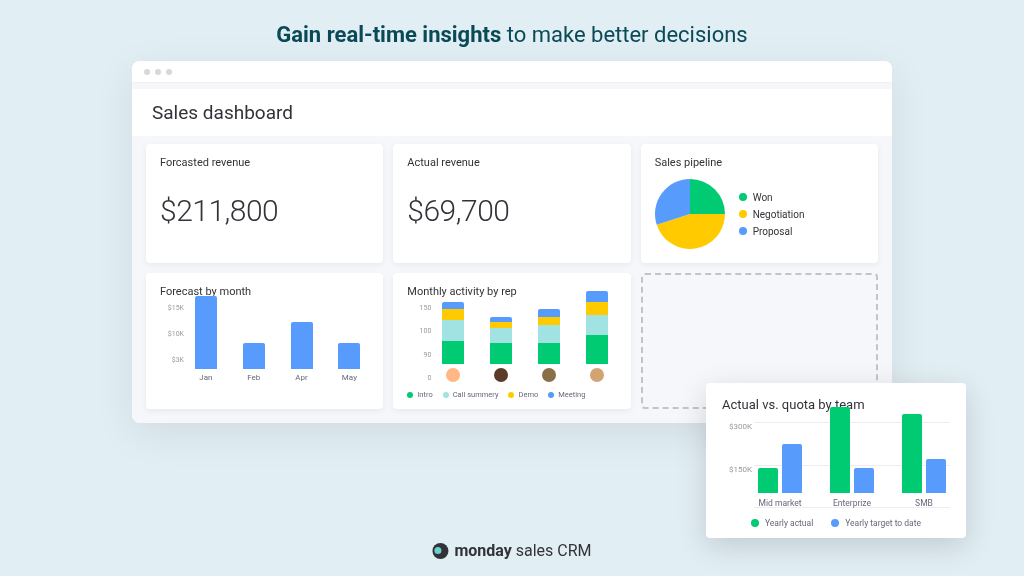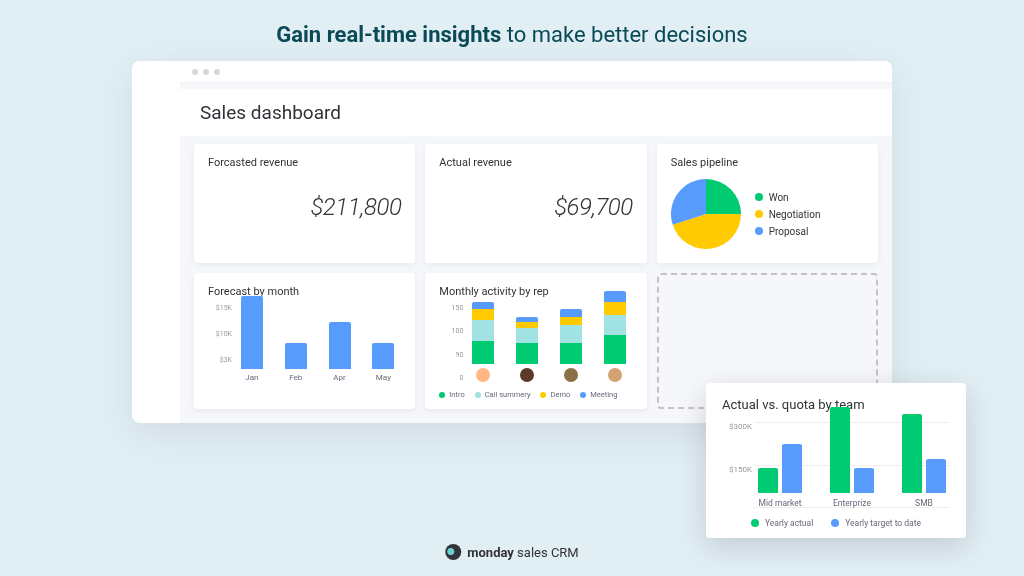--- a/index.html
+++ b/index.html
@@ -1,27 +1,27 @@
 <!DOCTYPE html>
 <html><head>
   <meta charset="utf-8">
   <style>
     * { margin: 0; padding: 0; box-sizing: border-box; font-family: -apple-system, BlinkMacSystemFont, "Segoe UI", Roboto, Helvetica, Arial, sans-serif; }
     body { background: #e1eef4; width: 1024px; height: 576px; overflow: hidden; position: relative; }
     .headline { text-align: center; padding: 22px 0 14px; font-size: 22px; color: #0a4a57; font-weight: 400; }
     .headline strong { font-weight: 700; }
-    .app-window { width: 760px; margin: 0 auto; background: #fff; border-radius: 8px; box-shadow: 0 10px 40px rgba(0,0,0,0.08); overflow: hidden; padding-left: 48px; }
+    .app-window { width: 760px; margin: 0 auto; background: #fff; border-radius: 8px; box-shadow: 0 10px 40px rgba(0,0,0,0.08); overflow: hidden; }
     .app-titlebar { height: 22px; background: #fff; border-bottom: 1px solid #f0f0f0; display: flex; align-items: center; padding-left: 12px; gap: 5px; }
     .dot { width: 6px; height: 6px; border-radius: 50%; background: #d8d8d8; }
     .app-body { background: #f6f7fb; padding: 6px 0 14px; }
     .page-title { font-size: 19px; font-weight: 400; color: #323338; background: #fff; padding: 12px 20px; margin-bottom: 8px; }
     .grid { display: grid; grid-template-columns: 1fr 1fr 1fr; gap: 10px; padding: 0 14px; }
     .card { background: #fff; border-radius: 4px; box-shadow: 0 2px 6px rgba(0,0,0,0.06); padding: 12px 14px 10px; min-height: 110px; }
     .card-title { font-size: 11px; color: #323338; font-weight: 400; margin-bottom: 6px; }
-    .big-number { font-size: 24px; font-weight: 300; color: #323338; text-align: right; padding: 18px 0 10px; letter-spacing: -0.5px; font-style: italic; }
+    .big-number { font-size: 30px; font-weight: 300; color: #323338; text-align: left; padding: 18px 0 10px; letter-spacing: -0.5px; }
     .pie-wrap { display: flex; align-items: center; gap: 14px; padding: 4px 0; }
     .legend { display: flex; flex-direction: column; gap: 6px; font-size: 10px; color: #323338; }
     .legend-row { display: flex; align-items: center; gap: 6px; }
     .legend-dot { width: 8px; height: 8px; border-radius: 50%; }
     .bar-chart { display: flex; align-items: flex-end; gap: 8px; height: 78px; position: relative; padding-left: 26px; margin-top: 6px; }
     .bar-chart .yaxis { position: absolute; left: 0; top: 0; bottom: 0; width: 24px; display: flex; flex-direction: column; justify-content: space-between; font-size: 7px; color: #999; text-align: right; }
     .bar-col { flex: 1; display: flex; flex-direction: column; align-items: center; }
     .bar { width: 22px; border-radius: 2px 2px 0 0; }
     .bar-label { font-size: 8px; color: #676879; margin-top: 4px; }
     .stacked-bar { width: 22px; display: flex; flex-direction: column-reverse; }
@@ -37,21 +37,21 @@
     .grouped-chart { display: flex; align-items: flex-end; gap: 20px; height: 86px; position: relative; padding-left: 32px; }
     .grouped-chart .yaxis { position: absolute; left: 0; top: 0; bottom: 0; width: 30px; display: flex; flex-direction: column; justify-content: space-between; font-size: 8px; color: #999; text-align: right; }
     .group { flex: 1; display: flex; flex-direction: column; align-items: center; }
     .group-bars { display: flex; gap: 4px; align-items: flex-end; height: 86px; }
     .gbar { width: 20px; border-radius: 2px 2px 0 0; }
     .glabel { font-size: 8.5px; color: #676879; margin-top: 5px; }
     .gridline-area { position: absolute; left: 32px; right: 0; top: 0; bottom: 0; display: flex; flex-direction: column; justify-content: space-between; z-index: 0; }
     .gridline { border-top: 1px solid #eee; height: 0; }
     .group, .bar-col { z-index: 1; }
     .floating-legend { display: flex; justify-content: center; gap: 18px; font-size: 8.5px; color: #676879; margin-top: 10px; }
-    .brand { position: absolute; bottom: 16px; left: 50%; transform: translateX(-50%); font-size: 13px; color: #323338; display: flex; align-items: center; gap: 6px; font-weight: 400; }
+    .brand { position: absolute; bottom: 16px; left: 50%; transform: translateX(-50%); font-size: 16px; color: #323338; display: flex; align-items: center; gap: 6px; font-weight: 400; }
     .brand strong { font-weight: 700; }
     .brand-logo { width: 16px; height: 16px; border-radius: 50%; background: #323338; position: relative; }
     .brand-logo::after { content:''; position:absolute; width:7px; height:7px; background:#6acfcf; border-radius:50%; left:2px; top:4px; }
   </style>
 </head>
 <body>
 
 <div class="headline">
   <strong>Gain real-time insights</strong><span> to make better decisions</span>
 </div>

